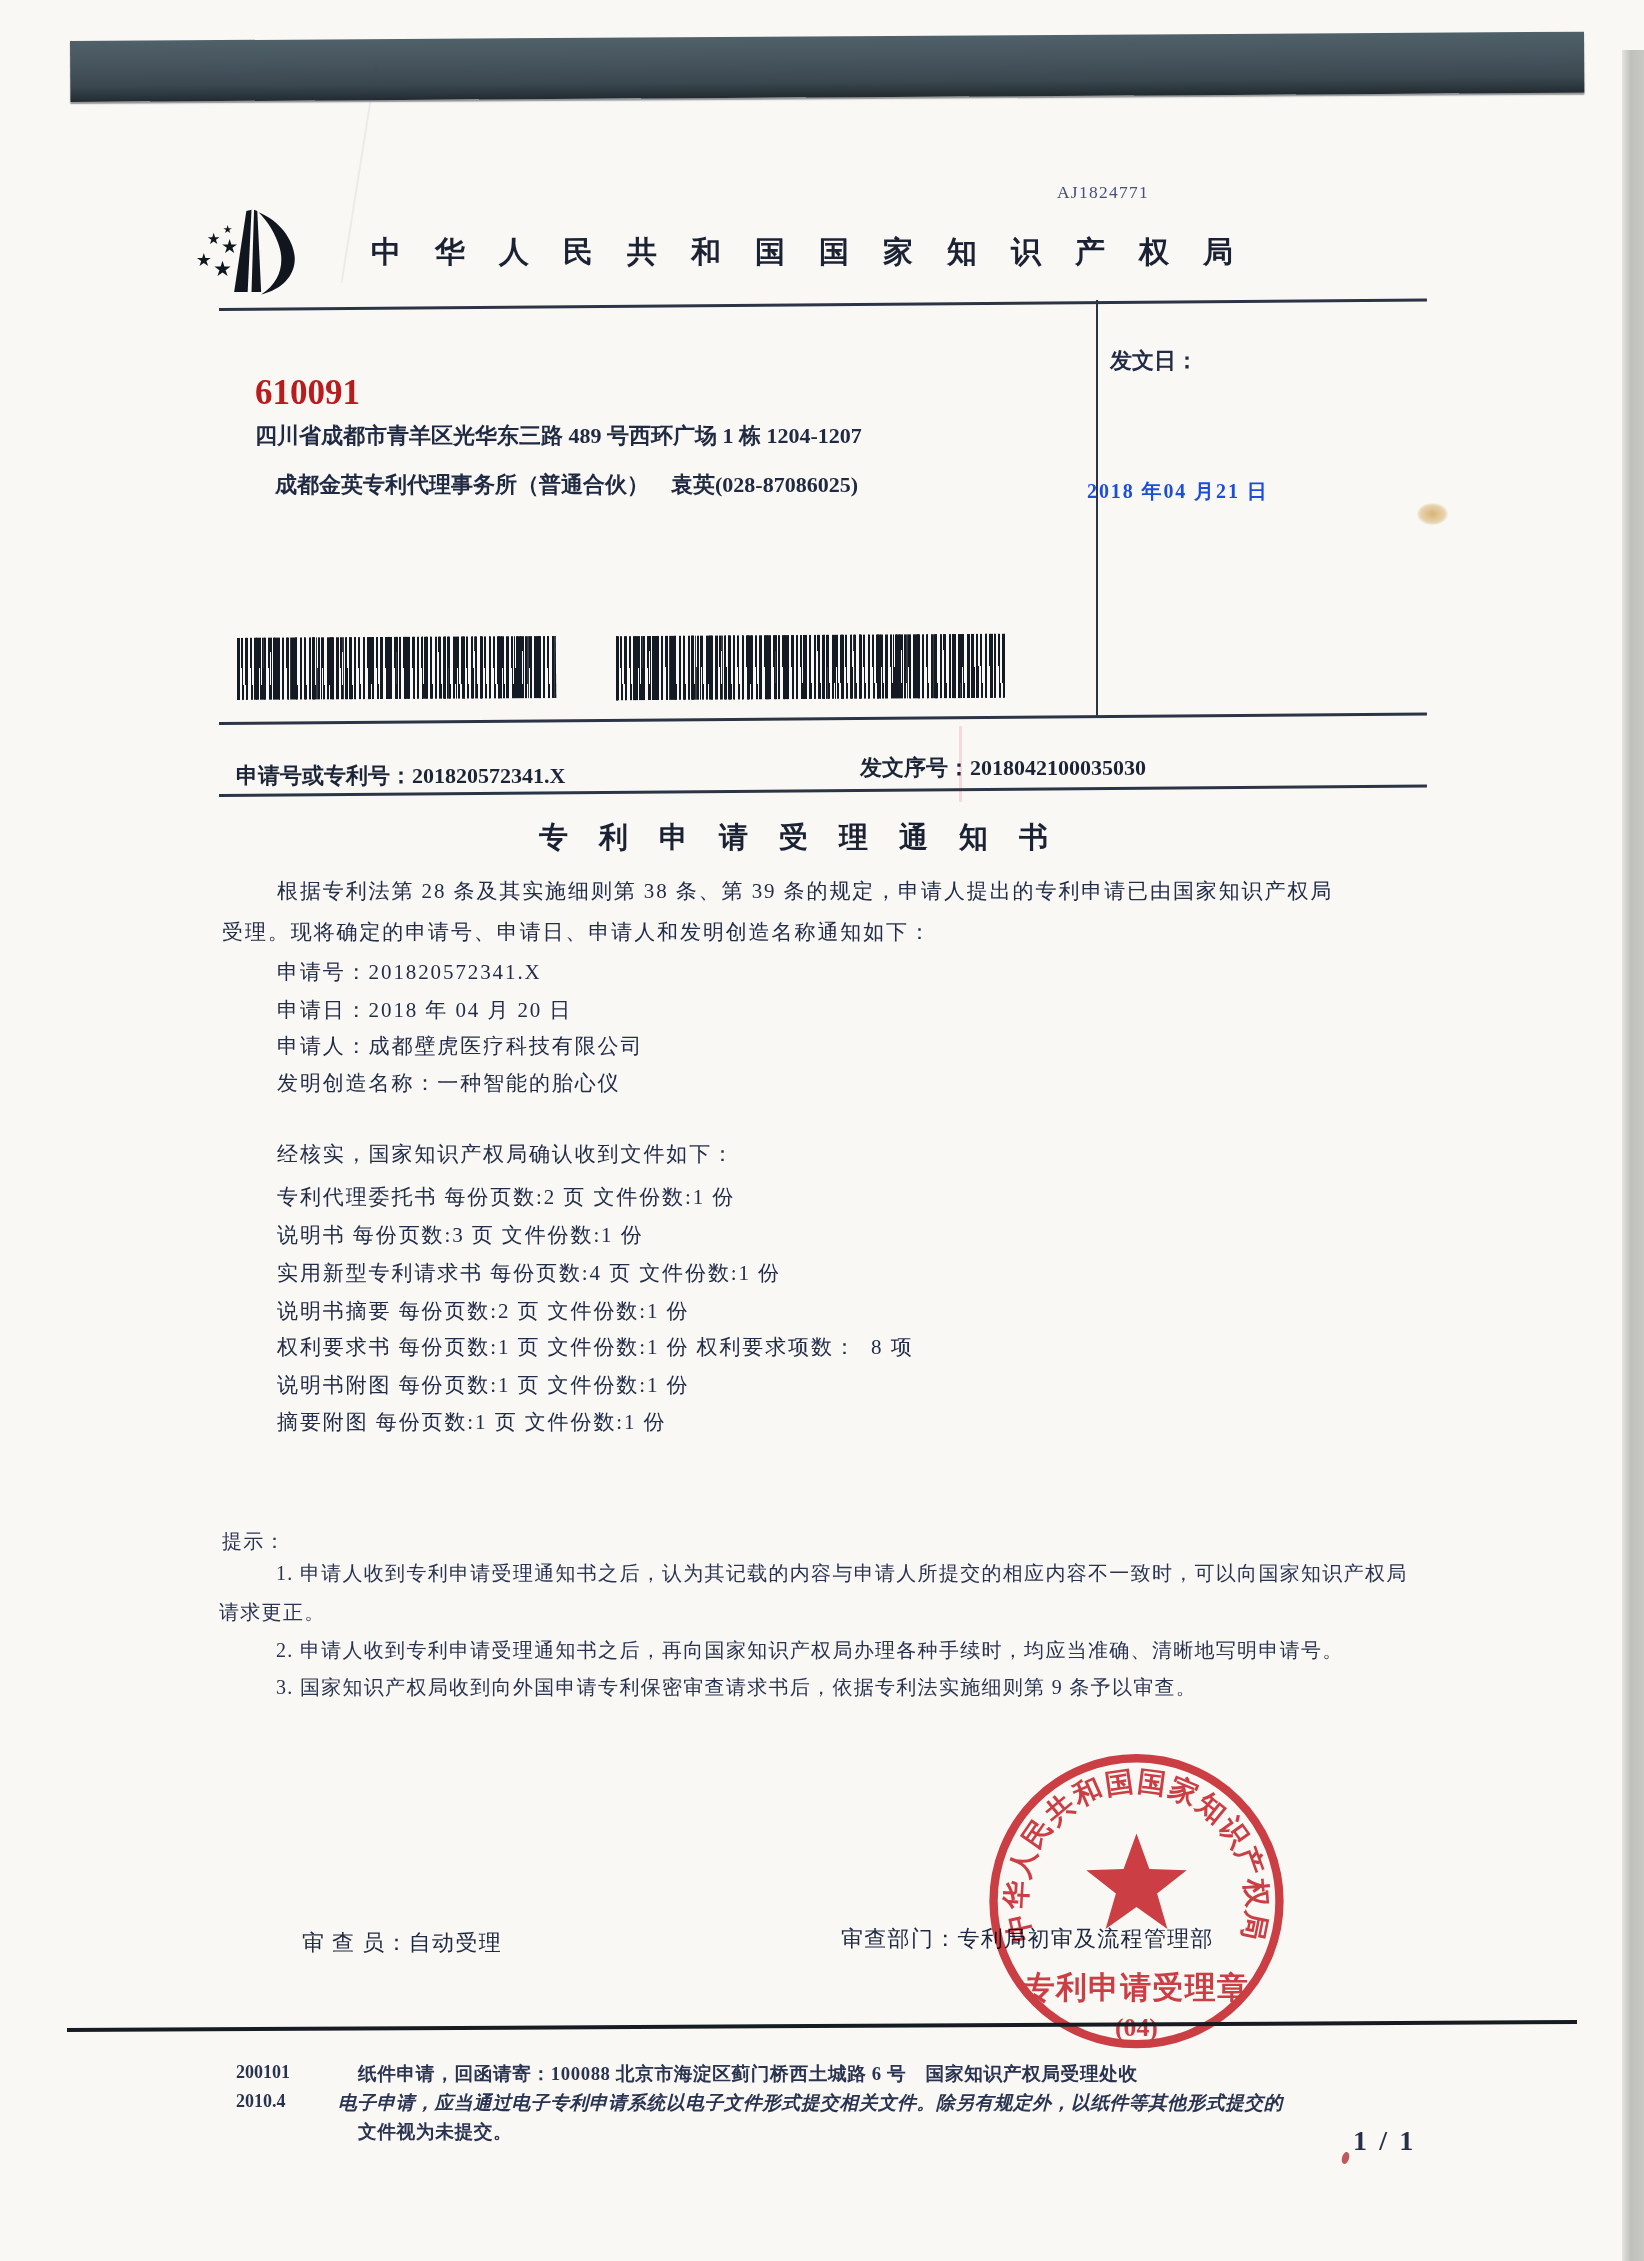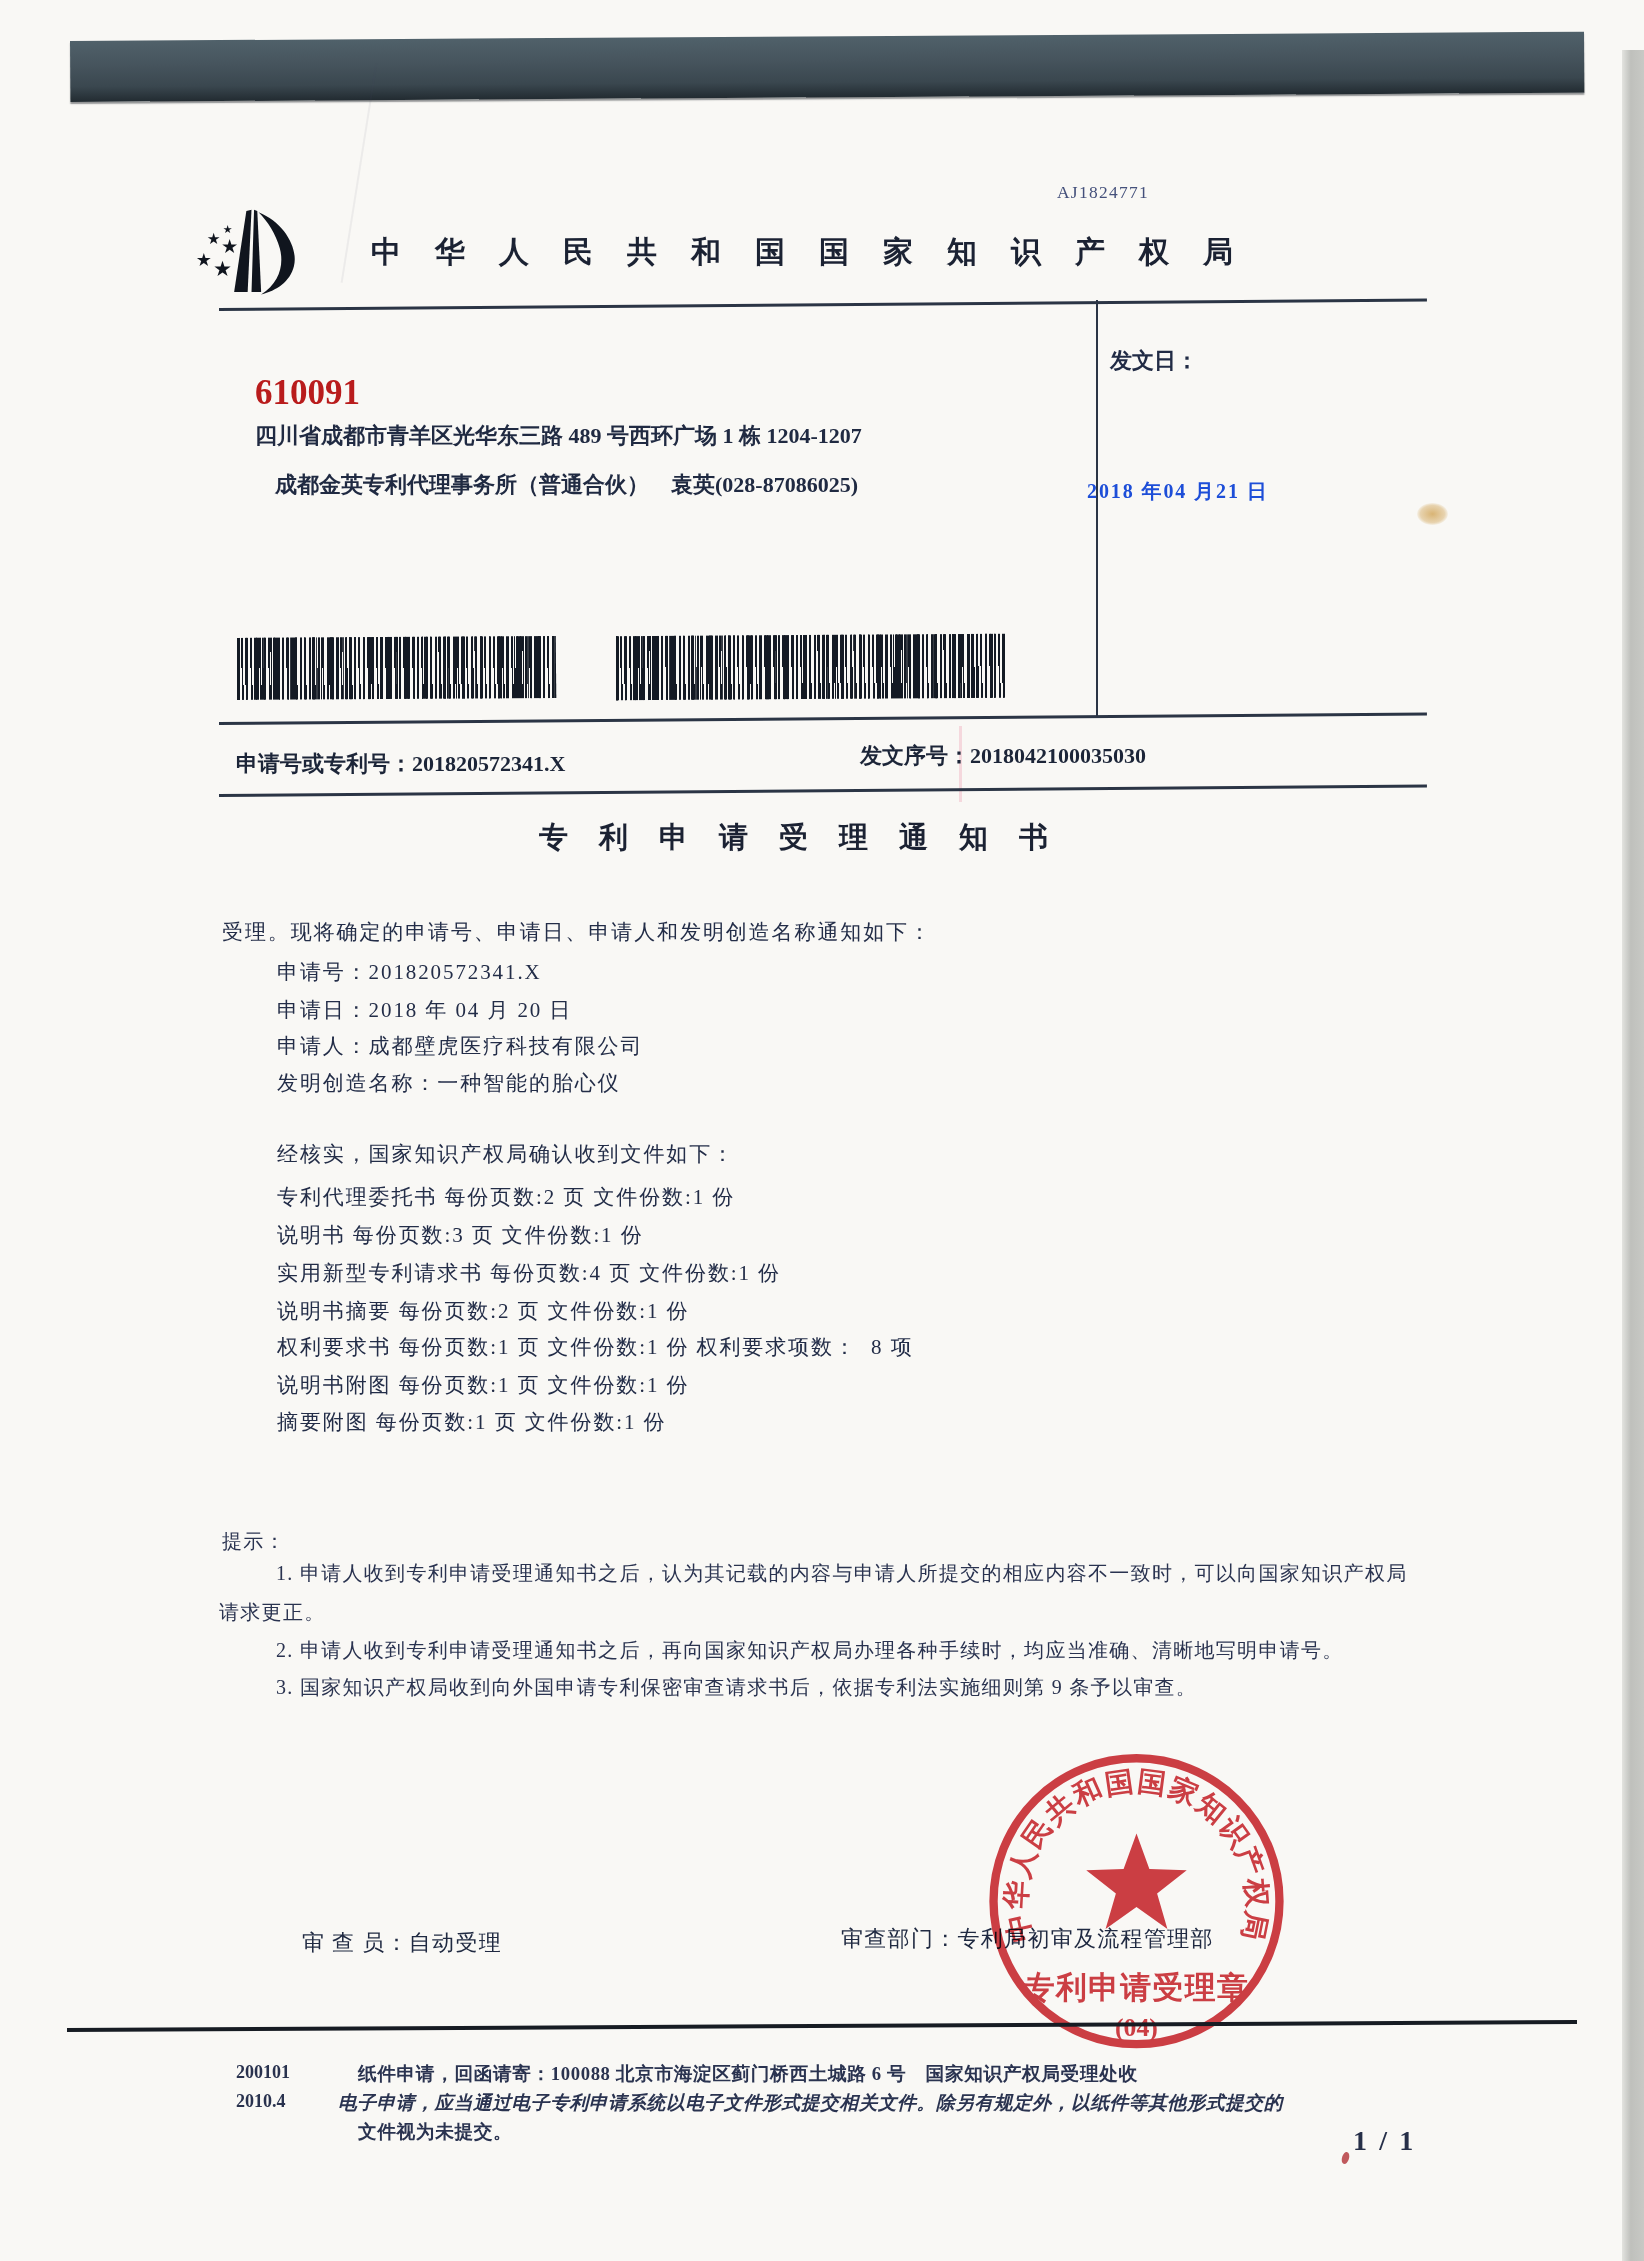--- a/index.html
+++ b/index.html
@@ -25,21 +25,21 @@
   .vdiv{position:absolute;left:1096px;top:300px;width:1.9px;height:417px;background:#2b3545;}
   .hr-footer{position:absolute;left:67px;top:2028px;width:1510px;height:3.9px;background:#171c23;
      transform:rotate(-0.3deg);transform-origin:left center;}
   
   .form-code{font-size:17.4px;letter-spacing:1.3px;color:#44507b;}
   .agency{font-size:30px;font-weight:bold;letter-spacing:34px;color:#1b2233;}
   .postcode{font-size:35px;font-weight:bold;color:#b91c1c;}
   .addr{font-size:22px;font-weight:bold;color:#202a42;}
   .dispatch-label{font-size:22px;font-weight:bold;}
   .dispatch-date{font-size:20px;font-weight:bold;letter-spacing:1.9px;color:#1d4ed8;}
-  .ref{font-size:22px;font-weight:bold;color:#1c2538;}
+  .ref{font-size:22px;font-weight:bold;color:#1c2538;margin-top:12px;}
   .notice-title{font-size:29px;font-weight:bold;letter-spacing:31px;color:#1b2233;}
   .body-line{font-size:21px;letter-spacing:1.9px;color:#232d48;}
   .tip-line{font-size:20px;letter-spacing:1.3px;color:#2a3350;}
   .signoff{font-size:22px;letter-spacing:1.3px;color:#202a42;}
   .footer-code{font-size:18px;font-weight:bold;color:#29324e;}
   .footer-line{font-size:18.7px;font-weight:bold;letter-spacing:0.6px;color:#2a3350;}
   .page-num{font-size:28px;font-weight:bold;color:#262f48;letter-spacing:2.6px;}
   
   .barcode{position:absolute;transform:rotate(-0.35deg);
     background-image:
@@ -93,20 +93,21 @@
   <div class="barcode" style="left:237px;top:637px;width:319px;height:62px;"></div>
   <div class="barcode" style="left:616px;top:635px;width:391px;height:64px;"></div>
 
   <div class="hr" style="left:219px;top:722px;width:1208px;"></div>
   <div class="abs ref" style="left:236px;top:749px;"><span>申请号或专利号：</span><span>201820572341.X</span></div>
   <div class="abs ref" style="left:860px;top:741px;"><span>发文序号：</span><span>2018042100035030</span></div>
   <div class="hr" style="left:219px;top:794px;width:1208px;"></div>
 
   <div class="abs notice-title" style="left:539px;top:818px;">专利申请受理通知书</div>
 
+  <div class="abs body-line" style="left:277px;top:877px;">根据专利法第 28 条及其实施细则第 38 条、第 39 条的规定，申请人提出的专利申请已由国家知识产权局</div>
   <div class="abs body-line" style="left:222px;top:918px;">受理。现将确定的申请号、申请日、申请人和发明创造名称通知如下：</div>
 
   <div class="abs body-line" style="left:277px;top:958px;">申请号：201820572341.X</div>
   <div class="abs body-line" style="left:277px;top:996px;">申请日：2018 年 04 月 20 日</div>
   <div class="abs body-line" style="left:277px;top:1032px;">申请人：成都壁虎医疗科技有限公司</div>
   <div class="abs body-line" style="left:277px;top:1069px;">发明创造名称：一种智能的胎心仪</div>
 
   <div class="abs body-line" style="left:277px;top:1140px;">经核实，国家知识产权局确认收到文件如下：</div>
   <div class="abs body-line" style="left:277px;top:1183px;">专利代理委托书 每份页数:2 页 文件份数:1 份</div>
   <div class="abs body-line" style="left:277px;top:1221px;">说明书 每份页数:3 页 文件份数:1 份</div>

